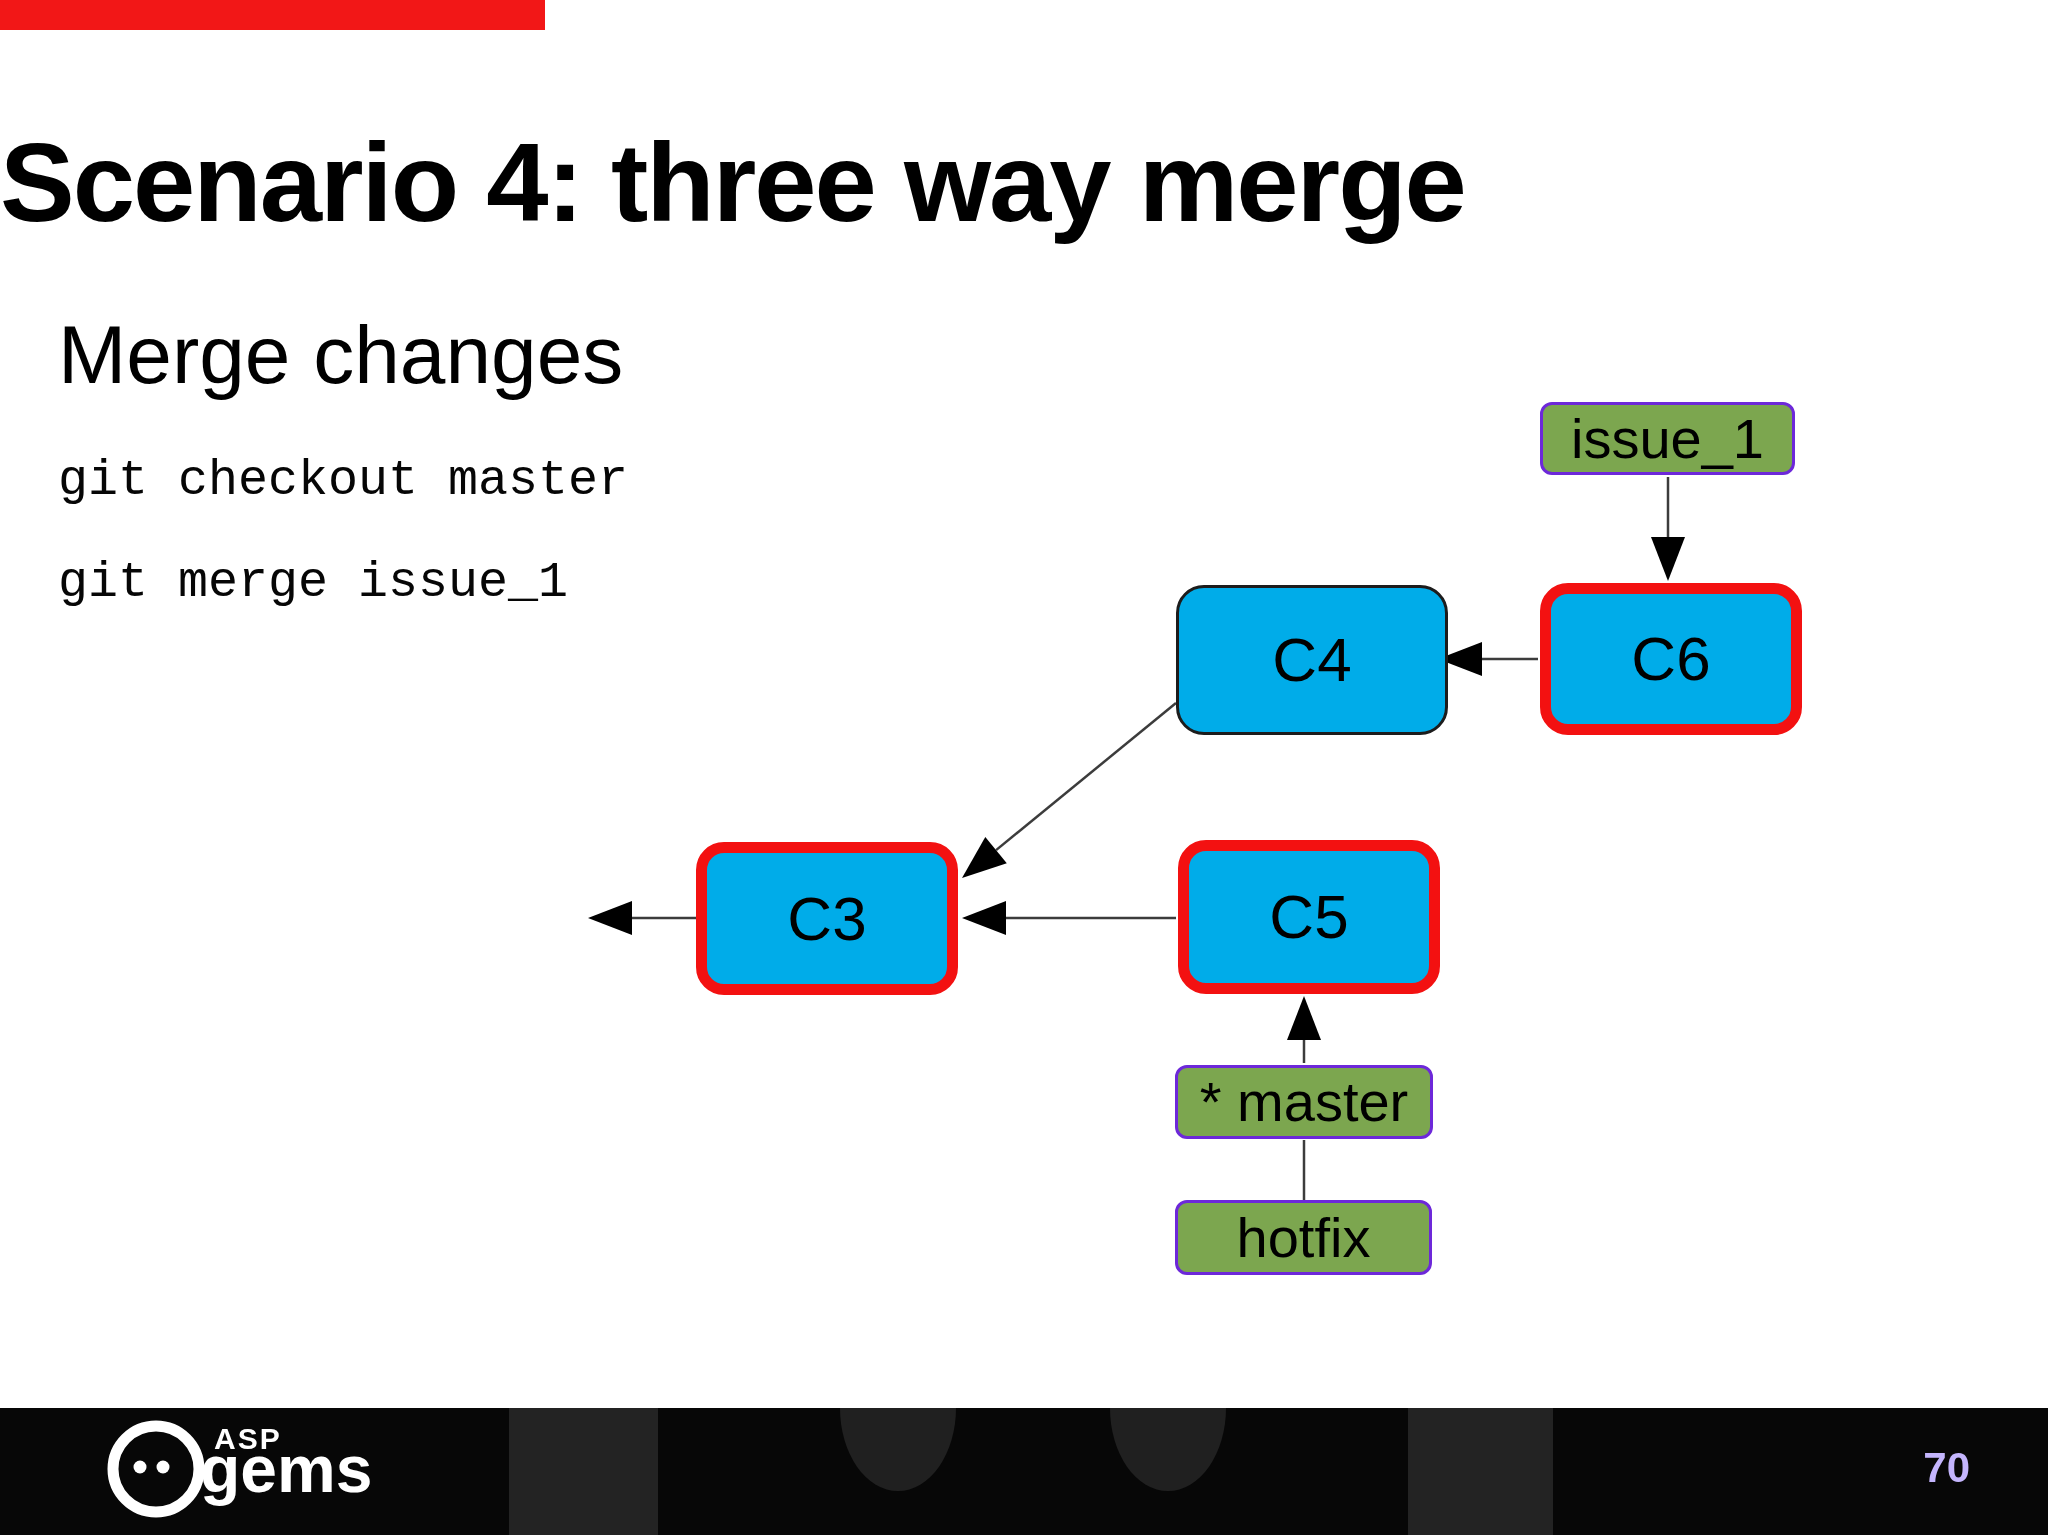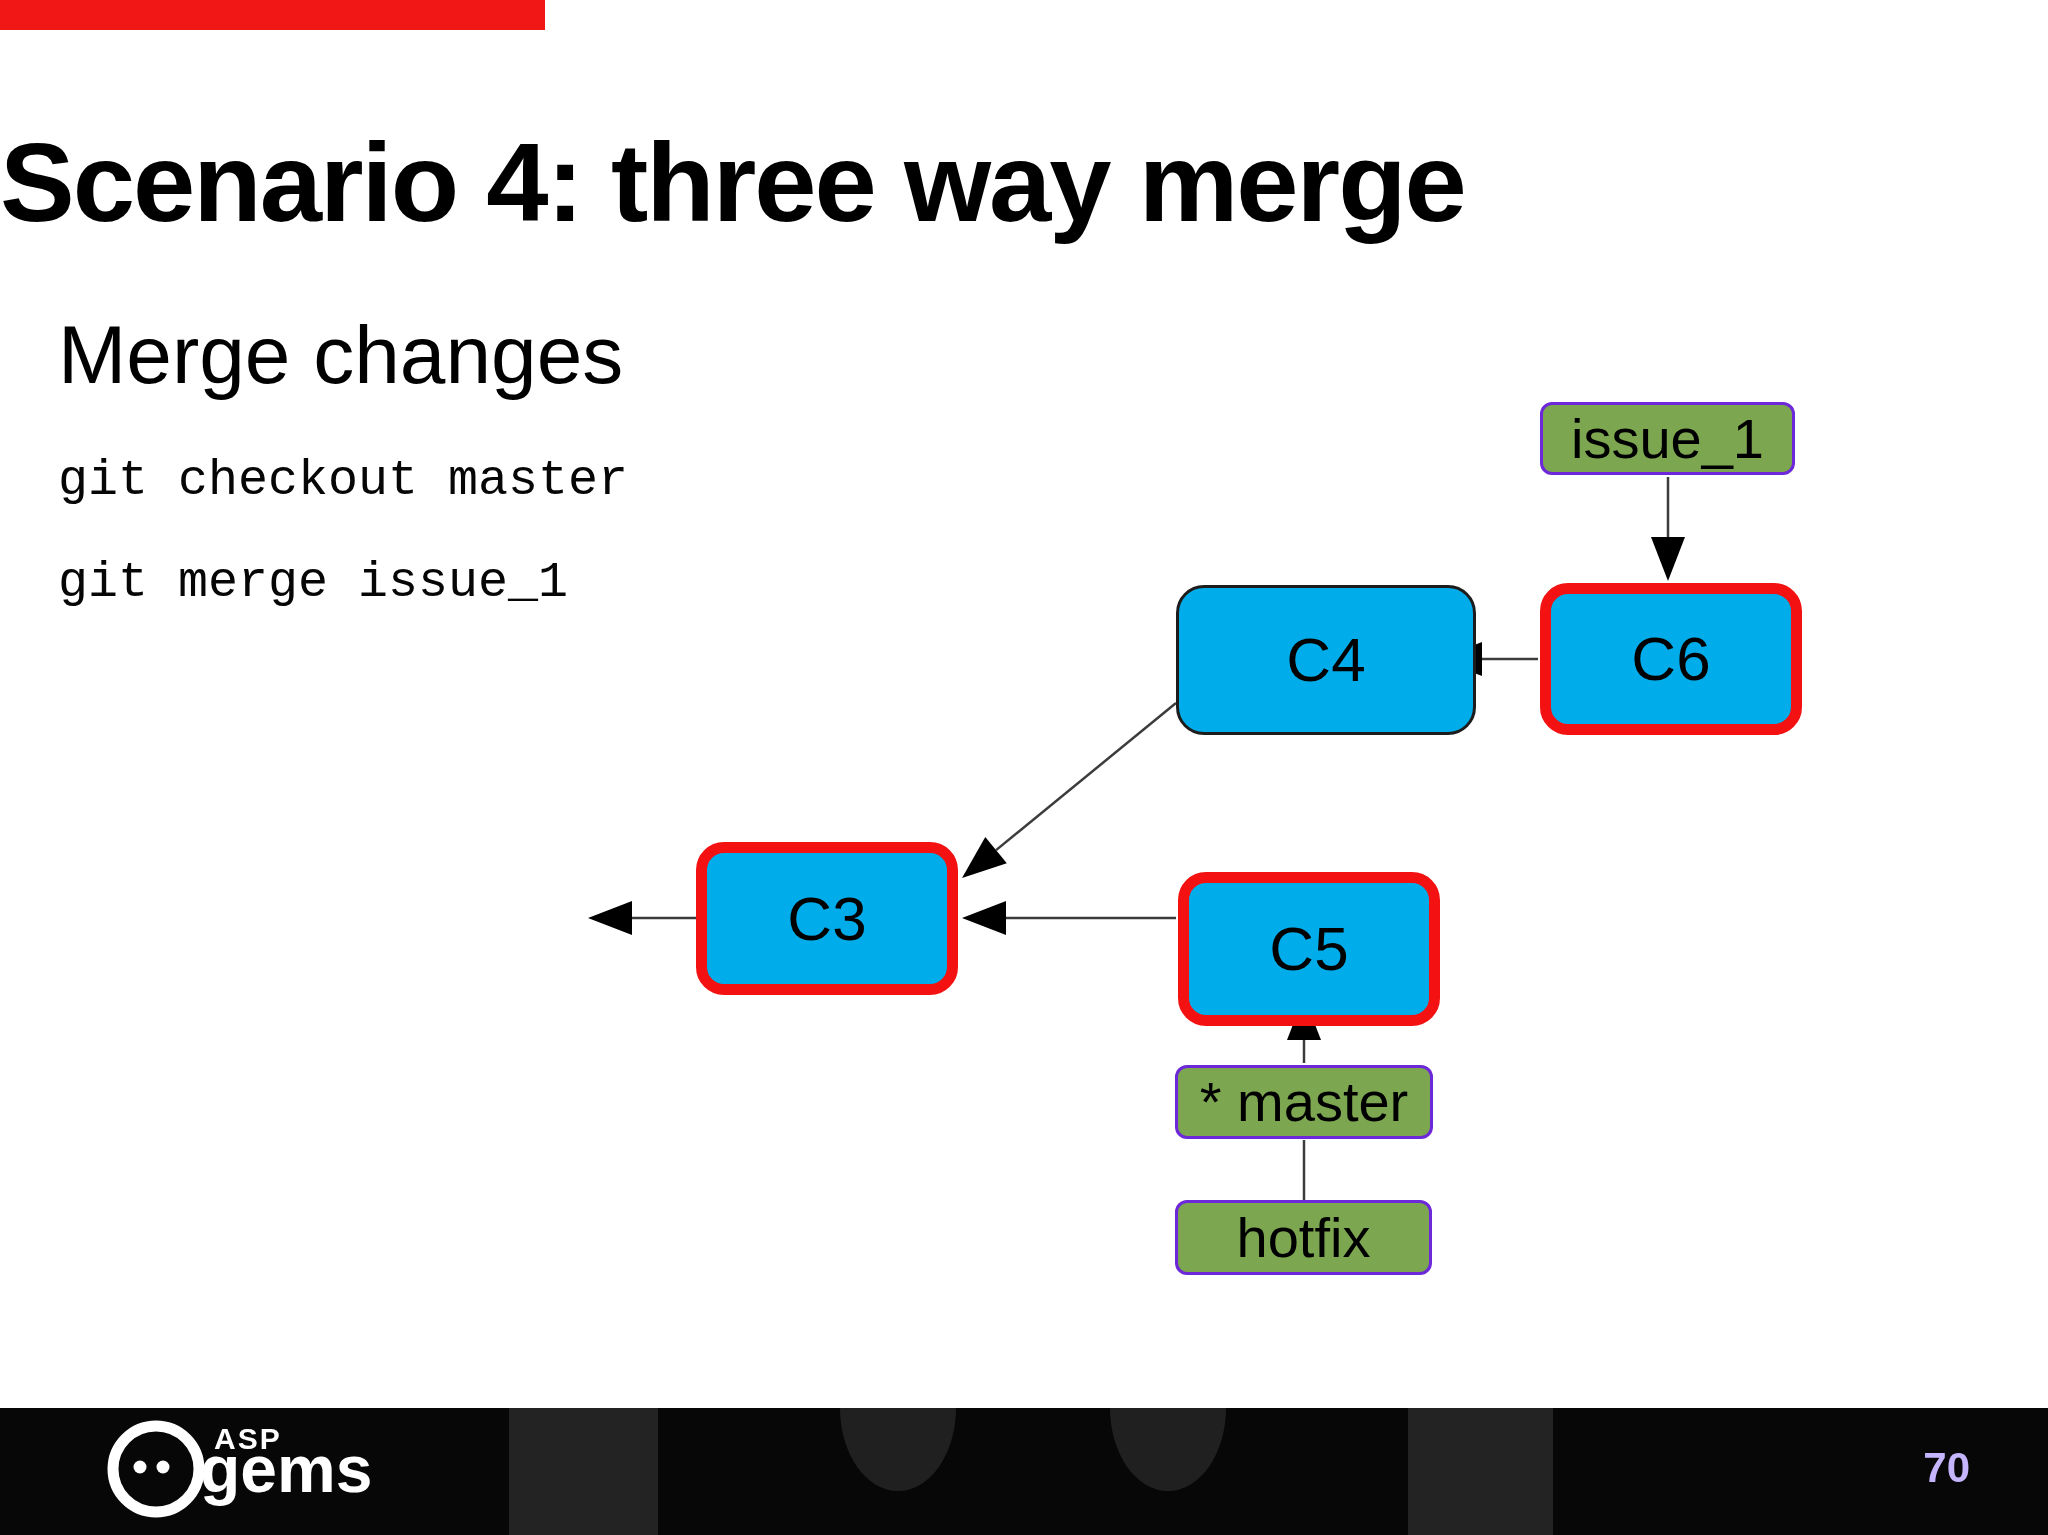--- a/index.html
+++ b/index.html
@@ -80,23 +80,23 @@
       <line x1="697" y1="918" x2="632" y2="918" stroke="#3c3c3c" stroke-width="2.5"></line>
       <polygon points="588.0,918.0 632.0,901.0 632.0,935.0" fill="#000000"></polygon>
       <line x1="1304" y1="1063" x2="1304" y2="1040" stroke="#3c3c3c" stroke-width="2.5"></line>
       <polygon points="1304.0,996.0 1321.0,1040.0 1287.0,1040.0" fill="#000000"></polygon>
       <line x1="1304" y1="1140" x2="1304" y2="1208" stroke="#3c3c3c" stroke-width="2.5"></line>
     </svg>
 
   <div id="nodes-host">
       <div class="node branch" style="left: 1540px; top: 402px; width: 255px; height: 73px;">issue_1</div>
       <div class="node commit highlight" style="left: 1540px; top: 583px; width: 262px; height: 152px;">C6</div>
-      <div class="node commit" style="left: 1176px; top: 585px; width: 300px; height: 150px;">C4</div>
+      <div class="node commit" style="left: 1176px; top: 585px; width: 272px; height: 150px;">C4</div>
       <div class="node commit highlight" style="left: 696px; top: 842px; width: 262px; height: 153px;">C3</div>
-      <div class="node commit highlight" style="left: 1178px; top: 840px; width: 262px; height: 154px; margin-top: 32px;">C5</div>
+      <div class="node commit highlight" style="left: 1178px; top: 840px; width: 262px; height: 154px;">C5</div>
       <div class="node branch" style="left: 1175px; top: 1065px; width: 258px; height: 74px;">* master</div>
       <div class="node branch" style="left: 1175px; top: 1154px; width: 257px; height: 75px; margin-top: 46px;">hotfix</div>
     </div>
 
   <div class="footer">
     <div class="decor-band b1"></div>
     <div class="decor-band b2"></div>
     <div class="decor-blob c1"></div>
     <div class="decor-blob c2"></div>
 

